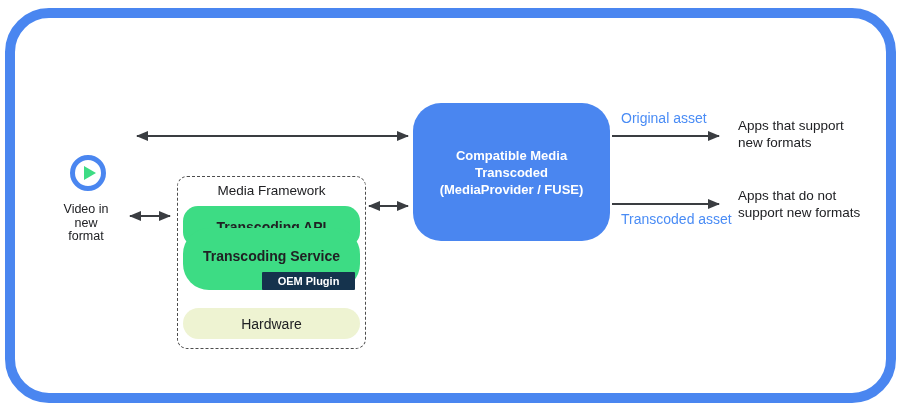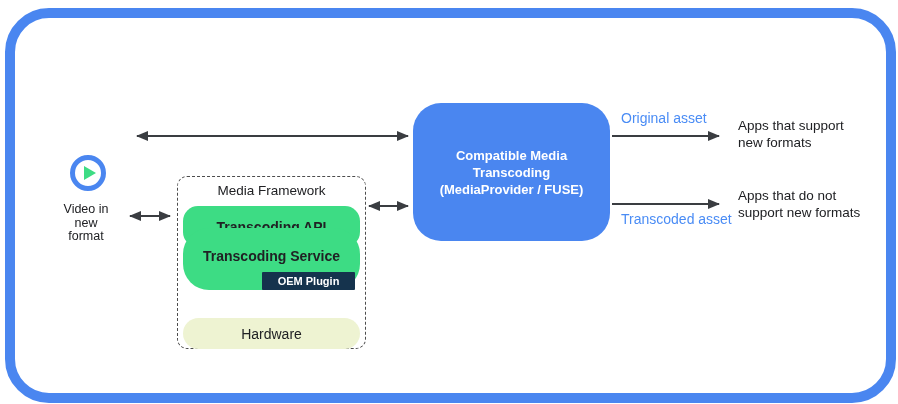--- a/index.html
+++ b/index.html
@@ -32,21 +32,21 @@
   .pill{position:absolute;left:5px;width:177px;display:flex;align-items:center;
         justify-content:center;box-sizing:border-box;}
   .api{top:29px;height:41px;border-radius:15px;background:var(--green);
         font-weight:bold;font-size:14px;}
   .service{top:51px;height:62px;border-radius:26px;background:var(--green);}
   .service-label{position:absolute;left:0;top:20px;width:100%;text-align:center;
         font-weight:bold;font-size:14px;}
   .oem{position:absolute;right:5px;bottom:0;width:93px;height:18px;border-radius:1px;
         background:var(--navy);color:#fff;font-weight:bold;font-size:11px;
         display:flex;align-items:center;justify-content:center;}
-  .hardware{top:131px;height:31px;border-radius:16px;background:var(--cream);font-size:14px;margin-top:10px;}
+  .hardware{top:131px;height:31px;border-radius:16px;background:var(--cream);font-size:14px;}
 
   .transcoder{position:absolute;left:413px;top:103px;width:197px;height:138px;
         border-radius:28px;background:var(--blue);display:flex;align-items:center;
         justify-content:center;}
   .transcoder-title{color:#fff;font-weight:bold;font-size:13px;line-height:17px;
         text-align:center;white-space:pre-line;}
 
   .flow-label{position:absolute;color:var(--label_blue);font-size:14px;}
   .flow-label.original{left:621px;top:110px;}
   .flow-label.transcoded{left:621px;top:211px;}
@@ -87,21 +87,21 @@
     <div class="pill api">Transcoding API</div>
     <div class="pill service">
       <div class="service-label">Transcoding Service</div>
       <div class="oem">OEM Plugin</div>
     </div>
     <div class="pill hardware">Hardware</div>
   </div>
 
   <div class="transcoder">
     <div class="transcoder-title">Compatible Media
-Transcoding
+Transcoded
 (MediaProvider / FUSE)</div>
   </div>
 
   <div class="flow-label original">Original asset</div>
   <div class="flow-label transcoded">Transcoded asset</div>
 
   <div class="apps support">Apps that support
 new formats</div>
   <div class="apps nosupport">Apps that do not
 support new formats</div>

